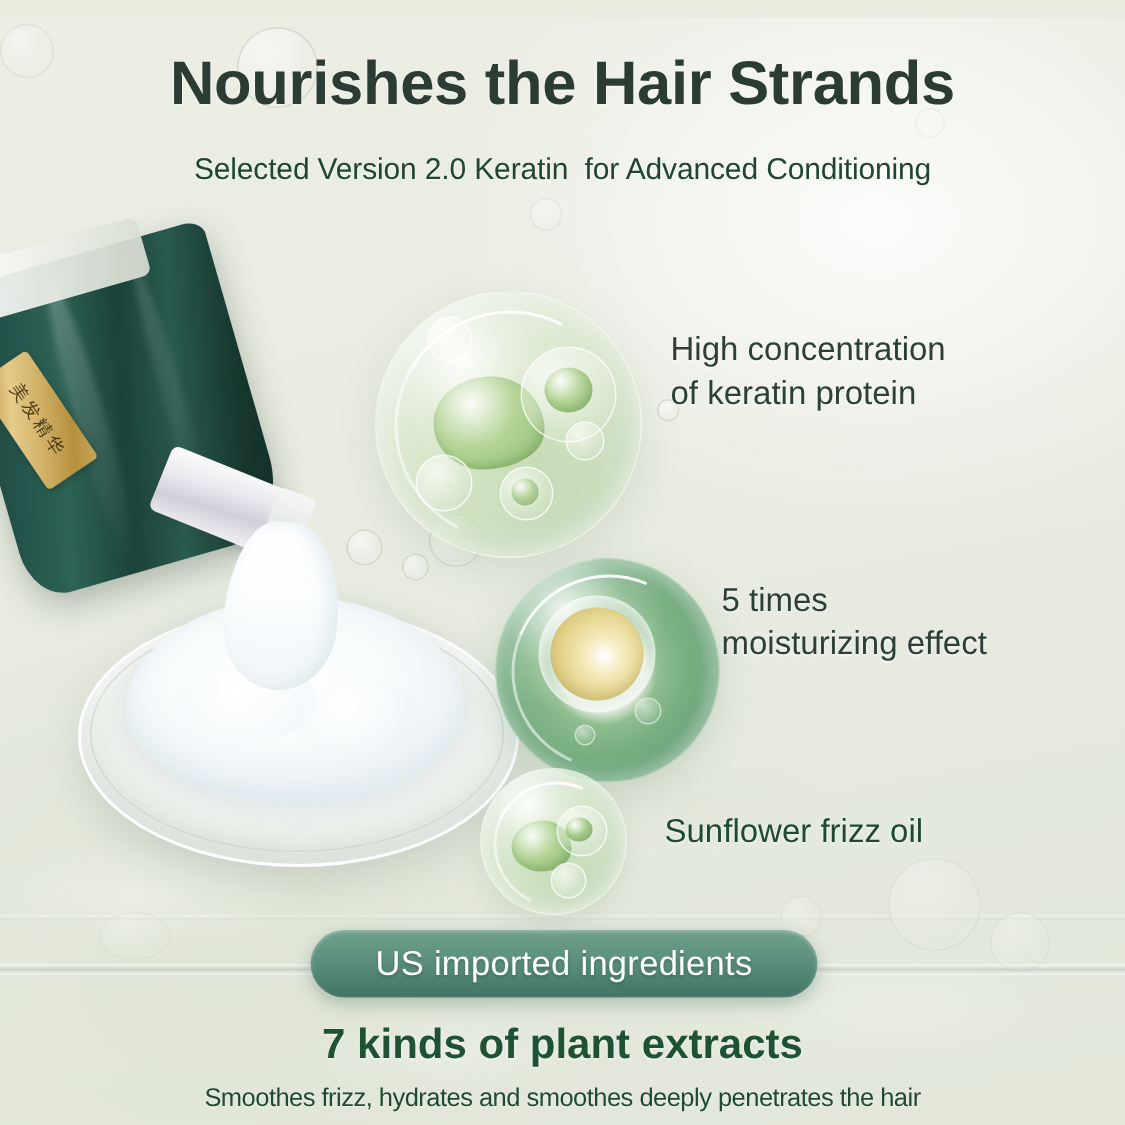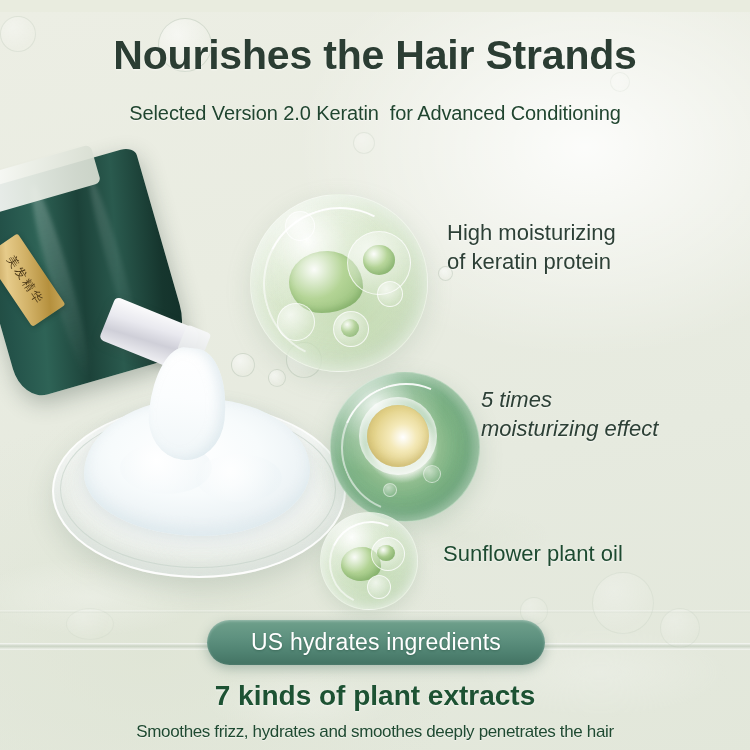--- a/index.html
+++ b/index.html
@@ -208,21 +208,21 @@
     border-left:2px solid rgba(255,255,255,.55);
     border-right:2px solid transparent;border-bottom:2px solid transparent;
   }
 
   
   .callout{
     position:absolute;color:#2d4036;font-size:22px;line-height:1.33;
     text-shadow:0 1px 2px rgba(255,255,255,.75);white-space:pre-line;
   }
   .c1{left:447px;top:206px;}
-  .c2{left:481px;top:373px;font-style:italic;}
+  .c2{left:481px;top:373px;}
   .c3{left:443px;top:527px;color:#1d4a30;}
 
   
   .badge{
     position:absolute;left:207px;top:608px;width:338px;height:45px;
     border-radius:24px;
     background:linear-gradient(180deg,#6fa08b 0%,#5f9280 38%,#4f8271 72%,#437363 100%);
     box-shadow:0 4px 12px rgba(70,110,95,.35), inset 0 1px 3px rgba(255,255,255,.35);
     display:flex;align-items:center;justify-content:center;
   }
@@ -307,25 +307,25 @@
   </div>
 
   <div class="bubble b-small">
     <div class="inner-drop" style="left:20px;top:34px;width:40px;height:34px;border-radius:54% 46% 50% 50%/52% 56% 44% 48%;"></div>
     <div class="inner-clear" style="left:50px;top:24px;width:32px;height:32px;"></div>
     <div class="inner-drop" style="left:56px;top:32px;width:18px;height:16px;"></div>
     <div class="inner-clear" style="left:46px;top:62px;width:22px;height:22px;"></div>
     <div class="hl-arc" style="left:8px;top:8px;width:80px;height:80px;transform:rotate(-20deg);"></div>
   </div>
 
-  <div class="callout c1">High moisturizing
+  <div class="callout c1">High concentration
 of keratin protein</div>
   <div class="callout c2">5 times
 moisturizing effect</div>
-  <div class="callout c3">Sunflower plant oil</div>
+  <div class="callout c3">Sunflower frizz oil</div>
 
   <div class="badge">
-    <span>US hydrates ingredients</span>
+    <span>US imported ingredients</span>
   </div>
   <div class="tagline">7 kinds of plant extracts</div>
   <div class="footer">Smoothes frizz, hydrates and smoothes deeply penetrates the hair</div>
 
 </div>
 
 </body></html>

